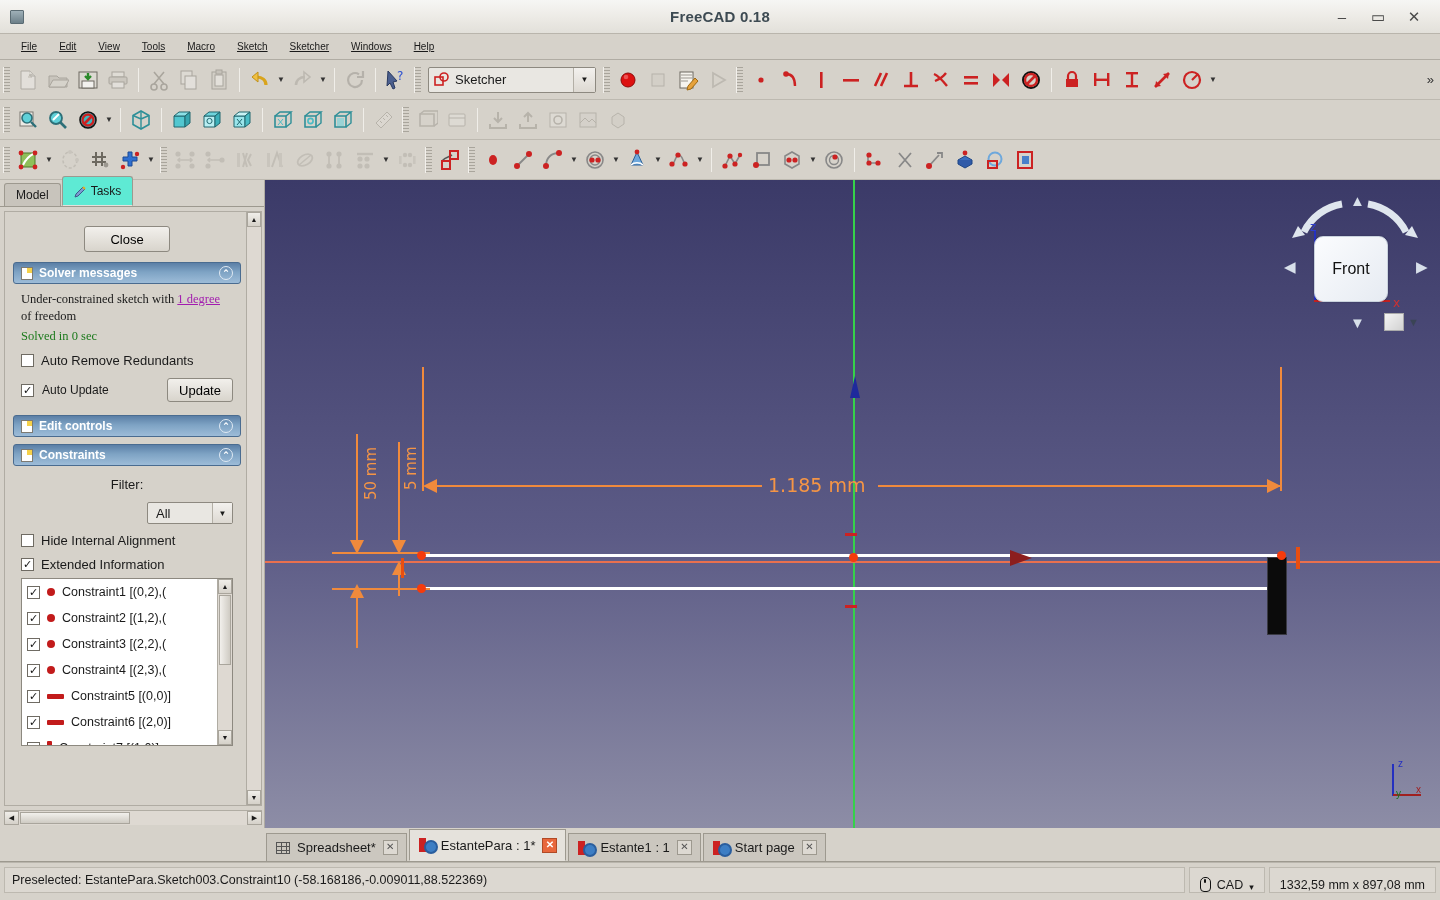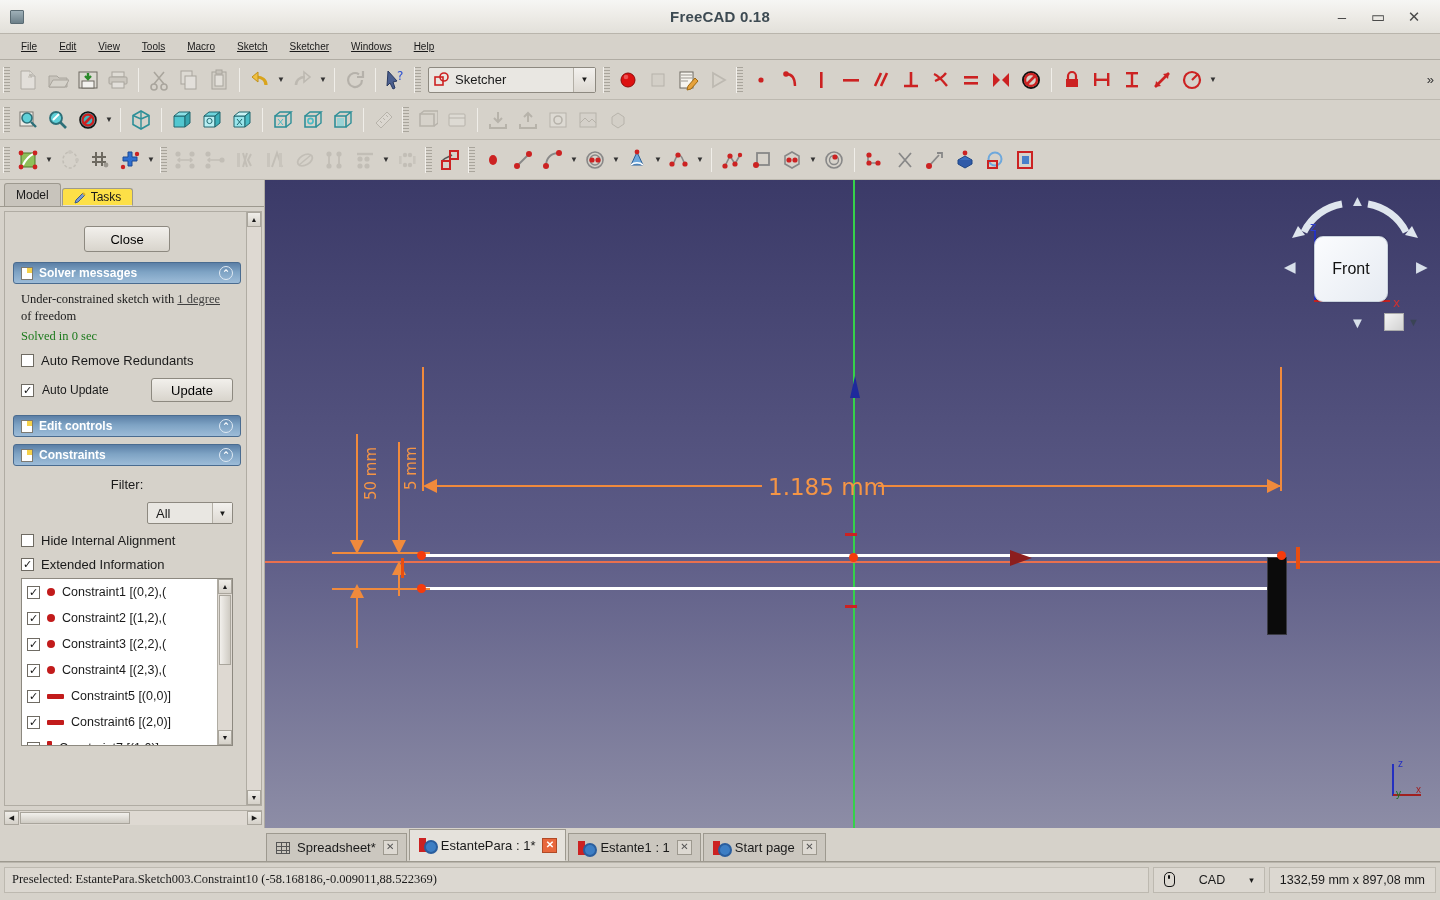--- a/index.html
+++ b/index.html
@@ -55,46 +55,46 @@
   .combo-head{ height:22px; display:flex; align-items:center; padding:0 6px; font-size:12px;}
   .combo-head .und{ margin-left:auto; width:12px;height:12px;
     border:1px solid #6b6b6b; position:relative;}
   .combo-head .und:after{content:"";position:absolute;left:2px;top:2px;right:-3px;bottom:-3px;
     border:1px solid #6b6b6b;background:#d6d2ca;}
   .tabrow{ display:flex; height:27px; align-items:flex-end; padding-left:4px;
     border-bottom:1px solid #9d998f;}
   .ptab{ height:23px; padding:0 11px; display:flex; align-items:center; gap:4px;
     background:#c8c4bc; border:1px solid #9d998f; border-bottom:none;
     border-radius:3px 3px 0 0; font-size:12px; cursor:pointer; margin-right:1px;}
-  .ptab.sel{ height:18px; background:#fde047; border-bottom:1px solid #e3e0da;}
+  .ptab.sel{ height:30px; background:#5eead4; border-bottom:1px solid #e3e0da;}
   .panel-scroll{ flex:1; background:#d6d2ca; position:relative; overflow:hidden;
     border:1px solid #b0aca3; margin:4px 2px 4px 4px; }
   .panel-inner{ padding:8px 8px 0 8px; width:244px;}
   .close-btn{ display:block; margin:6px auto 10px auto; width:86px; height:26px;
     background:linear-gradient(to bottom,#f2f0ec,#d8d4cc); border:1px solid #8d8980;
     border-radius:3px; font-size:13px; cursor:pointer; font-family:inherit;}
   .grp{ margin-bottom:7px; }
   .grp-head{ height:22px; display:flex; align-items:center; gap:6px; padding:0 7px;
     background:linear-gradient(to bottom,#5b7fa6 0%,#7ea3c4 45%,#9dbcd8 100%);
     border:1px solid #4a6c90; border-radius:3px; color:#fff; font-weight:bold;
     font-size:12px; cursor:pointer;}
   .grp-ico{ width:12px;height:13px;background:#fff;border:1px solid #7d7a72;position:relative;}
   .grp-ico:after{content:"";position:absolute;right:0;top:0;width:5px;height:5px;background:#f5d14a;}
   .grp-collapse{ margin-left:auto; width:14px;height:14px;border-radius:50%;
     border:1px solid #dfe9f3; color:#fff; font-size:9px; line-height:12px; text-align:center;}
   .grp-body{ padding:7px 8px 2px 8px; font-size:12px; }
   .msg{ font-family:"Liberation Serif", serif; font-size:12.5px; line-height:17px; }
-  .msg a{ color:#404040; text-decoration:underline; }
+  .msg a{ color:#a21caf; text-decoration:underline; }
   .solved{ color:#1c7a1c; font-family:"Liberation Serif", serif; font-size:12.5px; margin-top:4px;}
   .chkrow{ display:flex; align-items:center; gap:7px; margin-top:9px; font-size:13px;}
   .chk{ width:13px;height:13px;background:#fff;border:1px solid #6f6b63; flex:none;
     display:flex;align-items:center;justify-content:center;font-size:11px;line-height:11px;
     color:#111; cursor:pointer;}
   .row-au{ display:flex; align-items:center; gap:8px; margin-top:10px; margin-bottom:4px;}
-  .update-btn{ margin-left:auto; width:82px; height:24px; font-family:inherit; font-size:13px;
+  .update-btn{ margin-left:auto; width:66px; height:24px; font-family:inherit; font-size:13px;
     background:linear-gradient(to bottom,#f2f0ec,#d8d4cc); border:1px solid #8d8980;
     border-radius:3px; cursor:pointer;}
   .filter-row{ display:flex; align-items:center; gap:10px; margin:4px 0 2px 0; font-size:13px;flex-direction:column;}
   .filter-sel{ width:86px; height:22px; background:#e9e7e2; border:1px solid #8d8980;
     border-radius:2px; display:flex; align-items:center; padding-left:8px; font-size:13px;
     cursor:pointer; margin-left:auto;}
   .filter-sel .d{ margin-left:auto; width:20px;height:20px;
     border-left:1px solid #b3afa6; background:linear-gradient(to bottom,#f3f1ee,#ddd9d2);
     display:flex;align-items:center;justify-content:center;font-size:8px;}
   .clist{ margin-top:6px; height:168px; background:#fff; border:1px solid #8d8980;
@@ -121,21 +121,21 @@
     justify-content:center;cursor:pointer;}
   .hs-thumb{ margin:1px; width:110px; background:linear-gradient(to bottom,#f2f0ec,#cfcbc3);
     border:1px solid #a9a59c; cursor:pointer;}
   
   .view3d{ flex:1; position:relative; overflow:hidden;
     background:linear-gradient(to bottom,#3b3a68 0%,#5c5b86 55%,#8d8da6 100%); }
   .axis-v{ position:absolute; left:588px; top:0; width:2px; height:648px; background:#35d24a;}
   .axis-h{ position:absolute; left:0; top:381px; width:100%; height:2px; background:#e9704f;}
   .wline{ position:absolute; background:#ffffff; height:3px;}
   .dimline{ position:absolute; background:#f08a3c; }
-  .dimtext{ position:absolute; color:#f59545; font-size:23px;
+  .dimtext{ position:absolute; color:#f59545; font-size:19px;
     font-family:"DejaVu Sans", sans-serif; white-space:nowrap;}
   .dimtext.vert{ transform:rotate(-90deg); transform-origin:left top; font-size:15px;}
   .navcube{ position:absolute; right:10px; top:8px; width:150px; height:150px;}
   .ncube-face{ position:absolute; left:34px; top:48px; width:74px; height:66px;
     background:linear-gradient(135deg,#fbfcfe,#e6ebf2); border:1px solid #c9d2dd;
     border-radius:9px; display:flex; align-items:center; justify-content:center;
     font-size:16px; color:#111; box-shadow:0 0 2px rgba(0,0,0,.25);}
   .nc-arrow{ position:absolute; color:#d8e0ea; font-size:15px;}
   .nc-z{ position:absolute; left:30px; top:32px; color:#2f3fd0; font-size:12px;
     font-family:"DejaVu Sans", sans-serif;}
@@ -169,22 +169,22 @@
     border-radius:50%;background:#3d7ec4;border:2px solid #2a5e9e;}
   .ico-sheet{ width:14px;height:12px; border:1px solid #555; flex:none;
     background-image:linear-gradient(to bottom,transparent 3px,#555 3px,#555 4px,transparent 4px),
     linear-gradient(to bottom,transparent 7px,#555 7px,#555 8px,transparent 8px),
     linear-gradient(to right,transparent 4px,#555 4px,#555 5px,transparent 5px),
     linear-gradient(to right,transparent 9px,#555 9px,#555 10px,transparent 10px);}
   
   .statusbar{ height:34px; background:#d6d2ca; display:flex; align-items:center;
     padding:0 4px; gap:4px; border-top:1px solid #b9b5ac;}
   .sb-msg{ flex:1; height:26px; display:flex; align-items:center; padding:0 7px;
-    font-size:12.5px; border:1px solid #bdb9b0; background:#dcd8d1;font-family:Liberation Serif, serif;}
-  .sb-cell{ height:26px; display:flex; align-items:center; gap:24px; padding:0 10px;
+    font-size:12.5px; border:1px solid #bdb9b0; background:#dcd8d1;}
+  .sb-cell{ height:26px; display:flex; align-items:flex-end; gap:6px; padding:0 10px;
     border:1px solid #bdb9b0; background:#dcd8d1; font-size:12.5px; cursor:pointer;}
   .mouse-ico{ width:11px;height:15px; border:1.6px solid #111; border-radius:5px 5px 4px 4px;
     position:relative; flex:none;}
   .mouse-ico:after{content:"";position:absolute;left:3.4px;top:1.5px;width:2px;height:4px;
     background:#111;border-radius:1px;}
   svg{ display:block; }
 </style>
 </head>
 <body>
 

